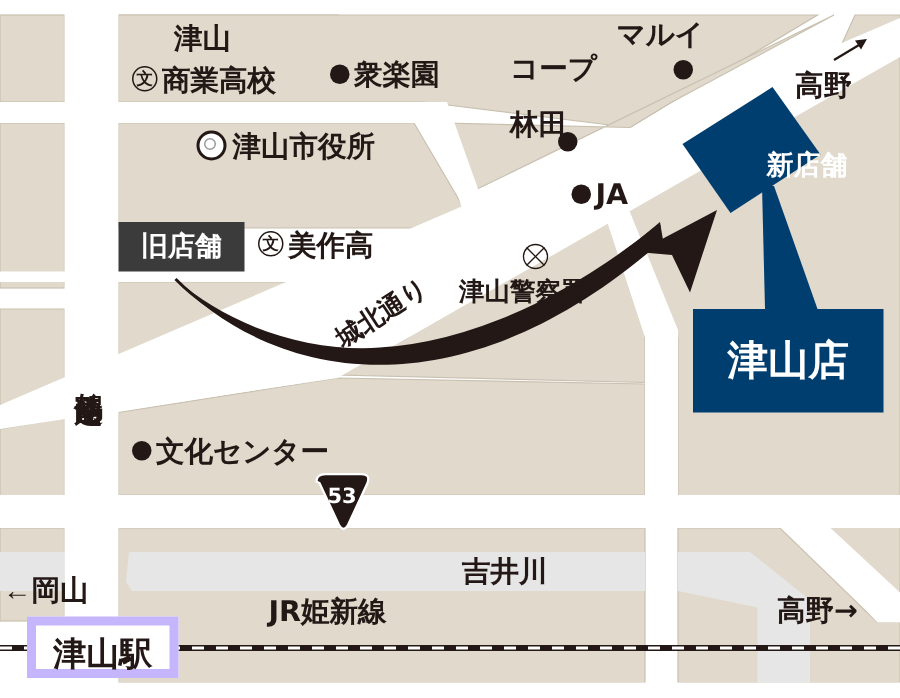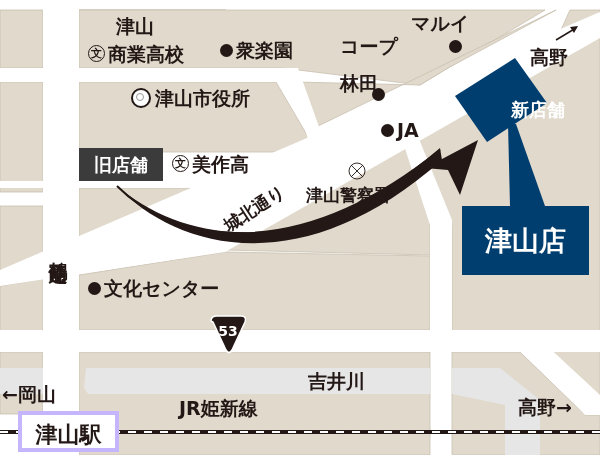--- a/index.html
+++ b/index.html
@@ -9,21 +9,21 @@
   .lbl { position: absolute; white-space: nowrap; font-weight: bold; color: #231815; line-height: 1; }
   .lbl-md { font-size: 19px; }
   .lbl-sm { font-size: 17px; }
   .dot { display: inline-block; width: 13px; height: 13px; border-radius: 50%; background: #231815; vertical-align: middle; margin-right: 3px; position: relative; top: -1px; }
   .school { display: inline-block; width: 15px; height: 15px; border: 1px solid #231815; border-radius: 50%; font-size: 11px; text-align: center; line-height: 15px; margin-right: 3px; vertical-align: middle; position: relative; top: -2px; font-weight: bold; }
   .cityhall { display: inline-block; width: 16px; height: 16px; border: 2px solid #231815; border-radius: 50%; margin-right: 4px; vertical-align: middle; position: relative; top: -2px; box-shadow: inset 0 0 0 3px #ffffff; background: #ffffff; }
   .cityhall::after { content: ""; position: absolute; left: 3px; top: 3px; width: 8px; height: 8px; border-radius: 50%; border: 1px solid #9a9a9a; box-sizing: border-box; }
   .old-store { position: absolute; left: 79px; top: 148px; width: 84px; height: 33px; background: #3b3b3b; color: #ffffff; font-size: 18px; font-weight: bold; line-height: 33px; text-align: center; }
   .new-store-label { position: absolute; color: #ffffff; font-weight: bold; font-size: 18px; transform: rotate(-33deg); transform-origin: left top; }
   .tsuyama-store { position: absolute; left: 462px; top: 206px; width: 127px; height: 69px; background: #003e6f; color: #ffffff; font-size: 27px; font-weight: bold; line-height: 69px; text-align: center; }
-  .station { position: absolute; left: 18px; top: 411px; width: 101px; height: 41px; background: #ffffff; border: 4px solid #c4b5fd; box-sizing: border-box; font-size: 22px; font-weight: bold; line-height: 39px; text-align: center; }
+  .station { position: absolute; left: 18px; top: 411px; width: 101px; height: 41px; background: #ffffff; border: 6px solid #c4b5fd; box-sizing: border-box; font-size: 22px; font-weight: bold; line-height: 39px; text-align: center; }
   .route-num { position: absolute; left: 214px; top: 323px; width: 28px; text-align: center; color: #ffffff; font-size: 14px; font-weight: bold; }
   .vert { writing-mode: vertical-rl; letter-spacing: 1px; }
   .rot-road { position: absolute; transform: rotate(-33deg); transform-origin: left bottom; font-size: 17px; font-weight: bold; }
 </style>
 </head>
 <body>
 
 <svg id="map" viewBox="0 0 600 465" xmlns="http://www.w3.org/2000/svg">
 
   <rect x="0" y="0" width="600" height="465" fill="#ffffff"></rect>
@@ -140,24 +140,24 @@
 <div class="new-store-label" style="left:467px;top:98px;transform:none;margin-left:44px;">新店舗</div>
 
 <div class="rot-road" style="left:232px;top:214px;">城北通り</div>
 
 <div class="lbl lbl-sm" style="left:306px;top:187px;">津山警察署</div>
 
 <div class="tsuyama-store">津山店</div>
 
 <div class="lbl lbl-md vert" style="left:49px;top:247px;">鶴山通り</div>
 
-<div class="lbl lbl-md" style="left:88px;top:279px;">
+<div class="lbl lbl-md" style="left:88px;top:292px;">
   <span class="dot"></span><span>文化センター</span>
 </div>
 
 <div class="route-num">53</div>
 
 <div class="lbl lbl-md" style="left:308px;top:372px;">吉井川</div>
 <div class="lbl lbl-md" style="left:179px;top:399px;">JR姫新線</div>
 
-<div class="lbl lbl-md" style="left:2px;top:385px;">←岡山</div>
+<div class="lbl lbl-md" style="left:2px;top:385px;font-family:Liberation Serif, serif;">←岡山</div>
 <div class="station">津山駅</div>
 <div class="lbl lbl-md" style="left:518px;top:398px;">高野→</div>
 
 </body></html>

